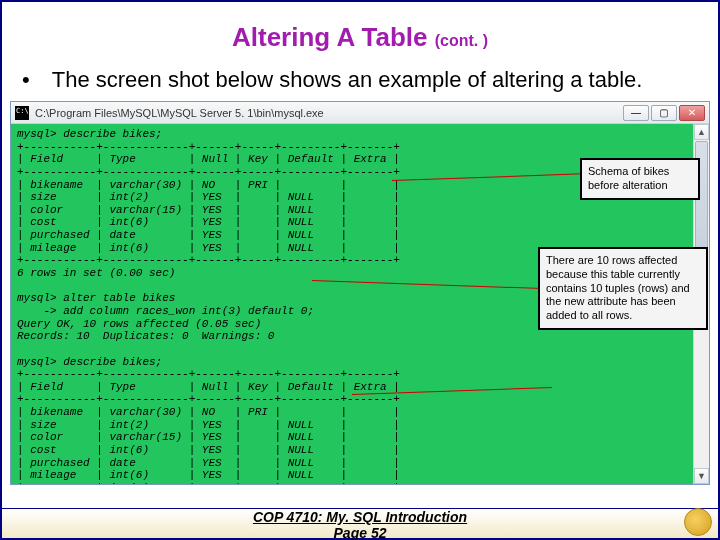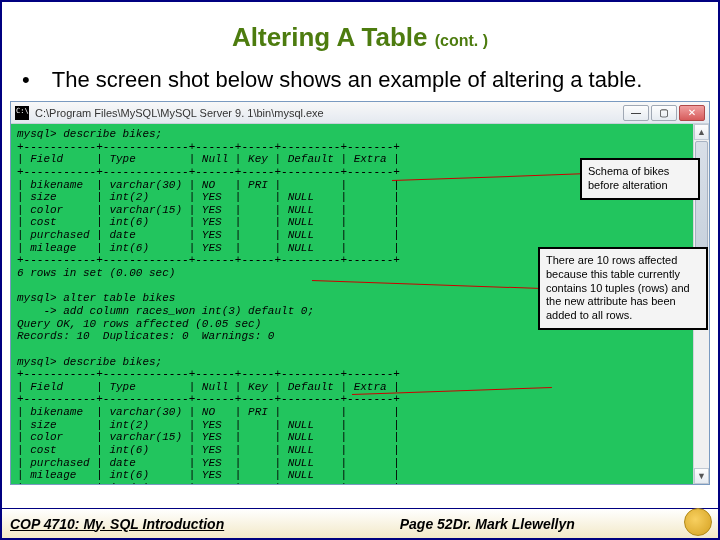--- a/index.html
+++ b/index.html
@@ -1,18 +1,18 @@
 <!DOCTYPE html>
 <html><head>
 <meta charset="utf-8">
 <style>
   * { margin: 0; padding: 0; box-sizing: border-box; }
   body { width: 720px; height: 540px; font-family: Arial, sans-serif; background: #fff; position: relative; overflow: hidden; }
   .slide { width: 720px; height: 540px; border: 2px solid #000080; position: relative; }
-  .title { text-align: center; font-size: 26px; margin-top: 20px; color: #4d7c0f; }
+  .title { text-align: center; font-size: 26px; margin-top: 20px; color: #a21caf; }
   .title-cont { font-size: 16px; }
   .bullet { margin: 14px 0 8px 20px; font-size: 22px; }
   .bullet-dot { display: inline-block; width: 24px; vertical-align: top; }
   .bullet-text { display: inline; }
   .screenshot { margin: 4px 8px 0 8px; border: 1px solid #7a9ac0; background: #fff; position: relative; }
   .win-titlebar { background: linear-gradient(#f8f8f8,#e4e9f0); height: 22px; border-bottom: 1px solid #c8d0da; display: flex; align-items: center; padding: 0 4px; font-size: 11px; }
   .win-icon { width: 14px; height: 14px; background: #000; margin-right: 6px; display: inline-block; position: relative; }
   .win-icon::after { content: "C:\\"; color: #fff; font-size: 7px; position: absolute; top: 1px; left: 1px; font-family: monospace; }
   .win-path { flex: 1; color: #333; }
   .win-btns { display: flex; gap: 2px; }
@@ -21,21 +21,21 @@
   .console { background: #22c55e; color: #000; font-family: "Courier New", monospace; font-size: 11px; line-height: 1.15; padding: 4px 6px 6px 6px; white-space: pre; height: 360px; overflow: hidden; position: relative; font-style: italic; }
   .scrollbar-v { position: absolute; right: 0; top: 22px; bottom: 0; width: 16px; background: #f0f0f0; border-left: 1px solid #d0d4da; }
   .scrollbar-v .sb-btn { height: 16px; background: linear-gradient(#fdfdfd,#e6ebf1); border: 1px solid #c0c8d2; font-size: 9px; text-align: center; line-height: 14px; color: #555; }
   .scrollbar-v .sb-btn.bot { position: absolute; bottom: 0; width: 100%; }
   .scrollbar-v .thumb { position: absolute; top: 17px; left: 1px; right: 1px; height: 120px; background: linear-gradient(#d8dfe8,#c6d0dc); border: 1px solid #a6b2c2; border-radius: 2px; }
   .annot { position: absolute; border: 2px solid #000; background: #f4f4f4; padding: 5px 6px; font-size: 11px; line-height: 1.25; }
   .annot1 { top: 156px; right: 18px; width: 120px; }
   .annot2 { top: 245px; right: 10px; width: 170px; }
   .annot3 { top: 370px; right: 18px; width: 160px; }
   .redline { position: absolute; background: #c00; height: 1.2px; transform-origin: left center; }
-  .footer { position: absolute; bottom: 0; left: 0; right: 0; height: 30px; background: linear-gradient(#fff,#f3e9c8); border-top: 1px solid #000080; display: flex; align-items: center; padding: 0 8px; font-style: italic; font-weight: bold; font-size: 14px; }
+  .footer { position: absolute; bottom: 0; left: 0; right: 0; height: 30px; background: linear-gradient(#fff,#f3e9c8); border-top: 1px solid #000080; display: flex; align-items: center; padding: 0 8px; font-style: italic; font-weight: bold; font-size: 14px; flex-direction: column; }
   .footer .left { flex: 1; text-decoration: underline; }
   .footer .center { flex: 1; text-align: right; }
   .footer .right { flex: 1; text-align: left; padding-right: 36px; }
   .logo { position: absolute; right: 6px; bottom: 2px; width: 28px; height: 28px; border-radius: 50%; background: radial-gradient(circle at 40% 40%, #f8d060, #d4a020); border: 1px solid #b08818; }
 </style>
 </head>
 <body>
 
 <div class="slide">
 
@@ -45,21 +45,21 @@
   </h1>
 
   <div class="bullet">
     <span class="bullet-dot">•</span>
     <span class="bullet-text">The screen shot below shows an example of altering a table.</span>
   </div>
 
   <div class="screenshot">
     <div class="win-titlebar">
       <span class="win-icon"></span>
-      <span class="win-path">C:\Program Files\MySQL\MySQL Server 9. 1\bin\mysql.exe</span>
+      <span class="win-path">C:\Program Files\MySQL\MySQL Server 5. 1\bin\mysql.exe</span>
       <div class="win-btns">
         <div class="win-btn">—</div>
         <div class="win-btn">▢</div>
         <div class="win-btn close">✕</div>
       </div>
     </div>
     <div class="console">mysql&gt; describe bikes;
 +-----------+-------------+------+-----+---------+-------+
 | Field     | Type        | Null | Key | Default | Extra |
 +-----------+-------------+------+-----+---------+-------+

